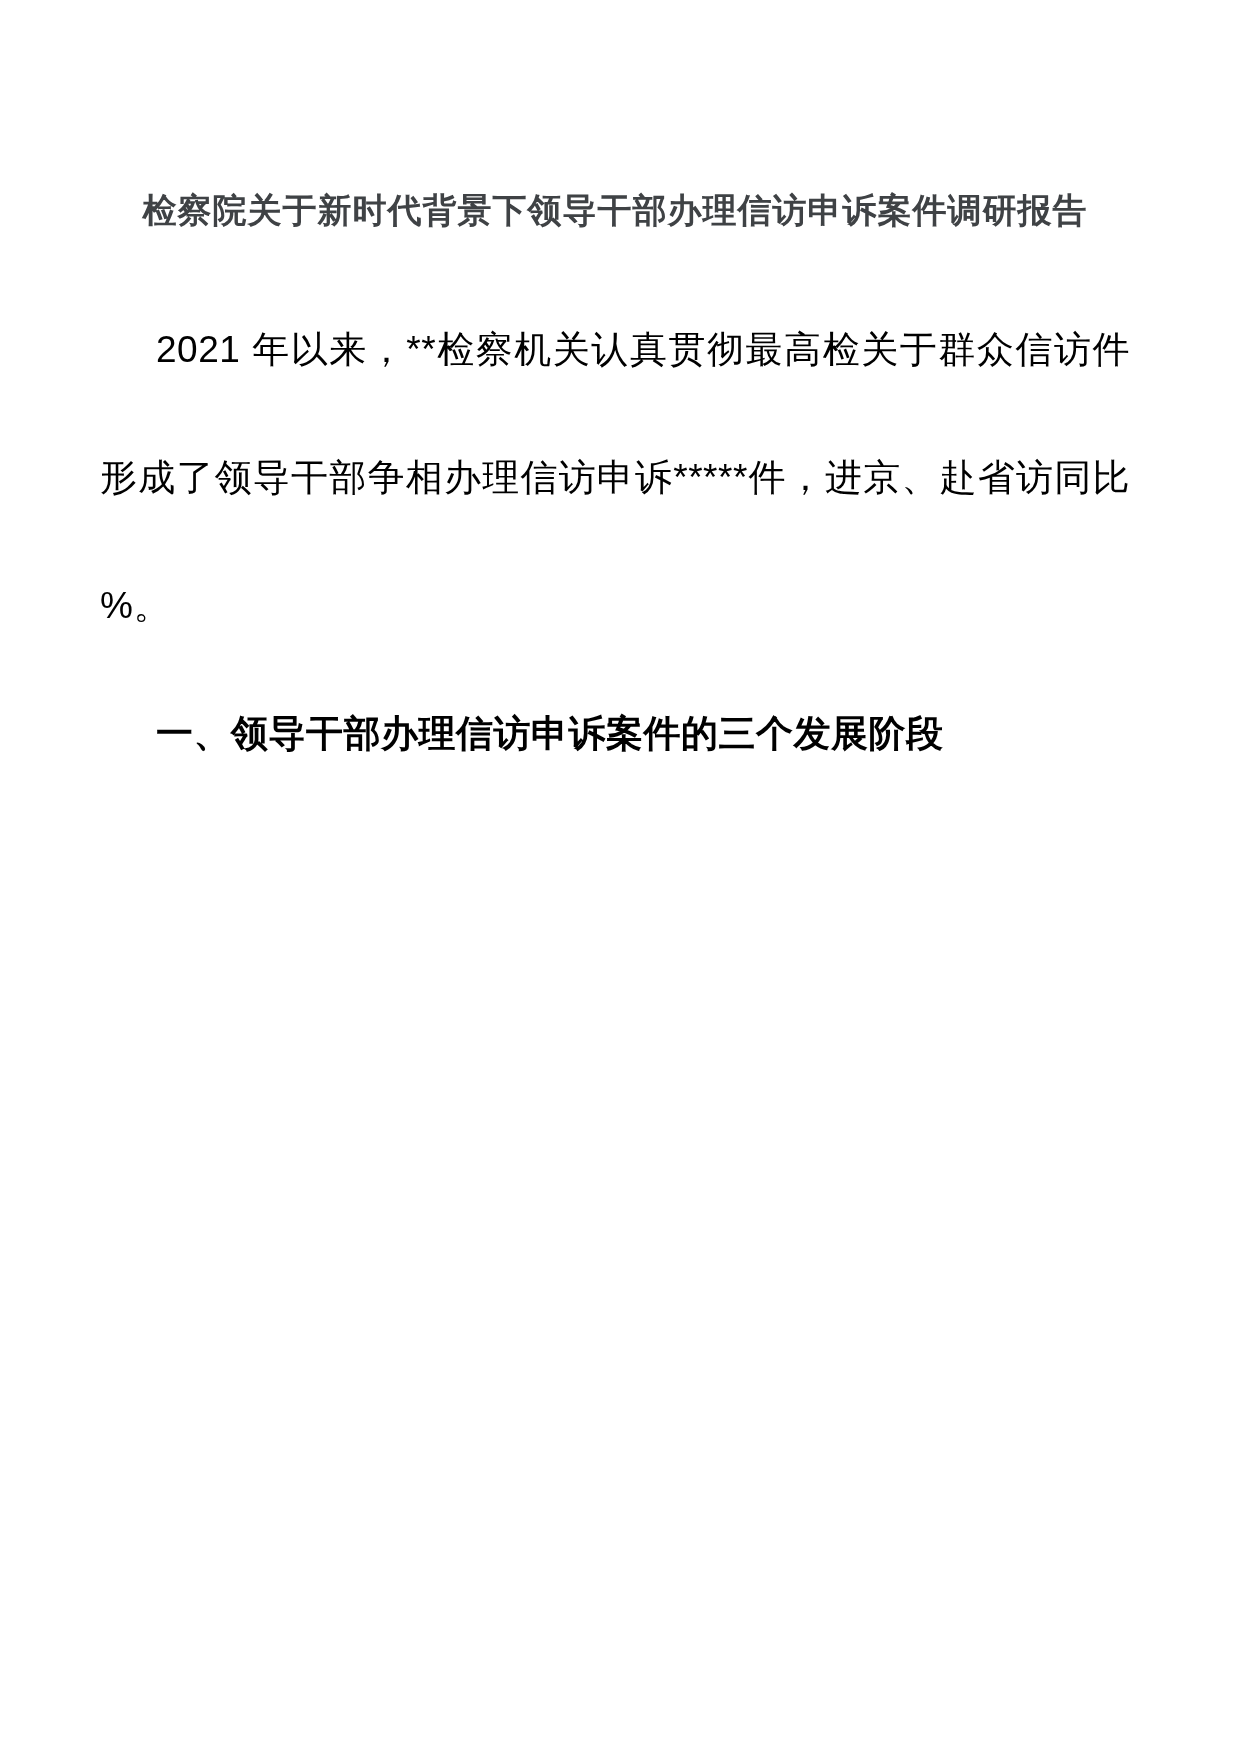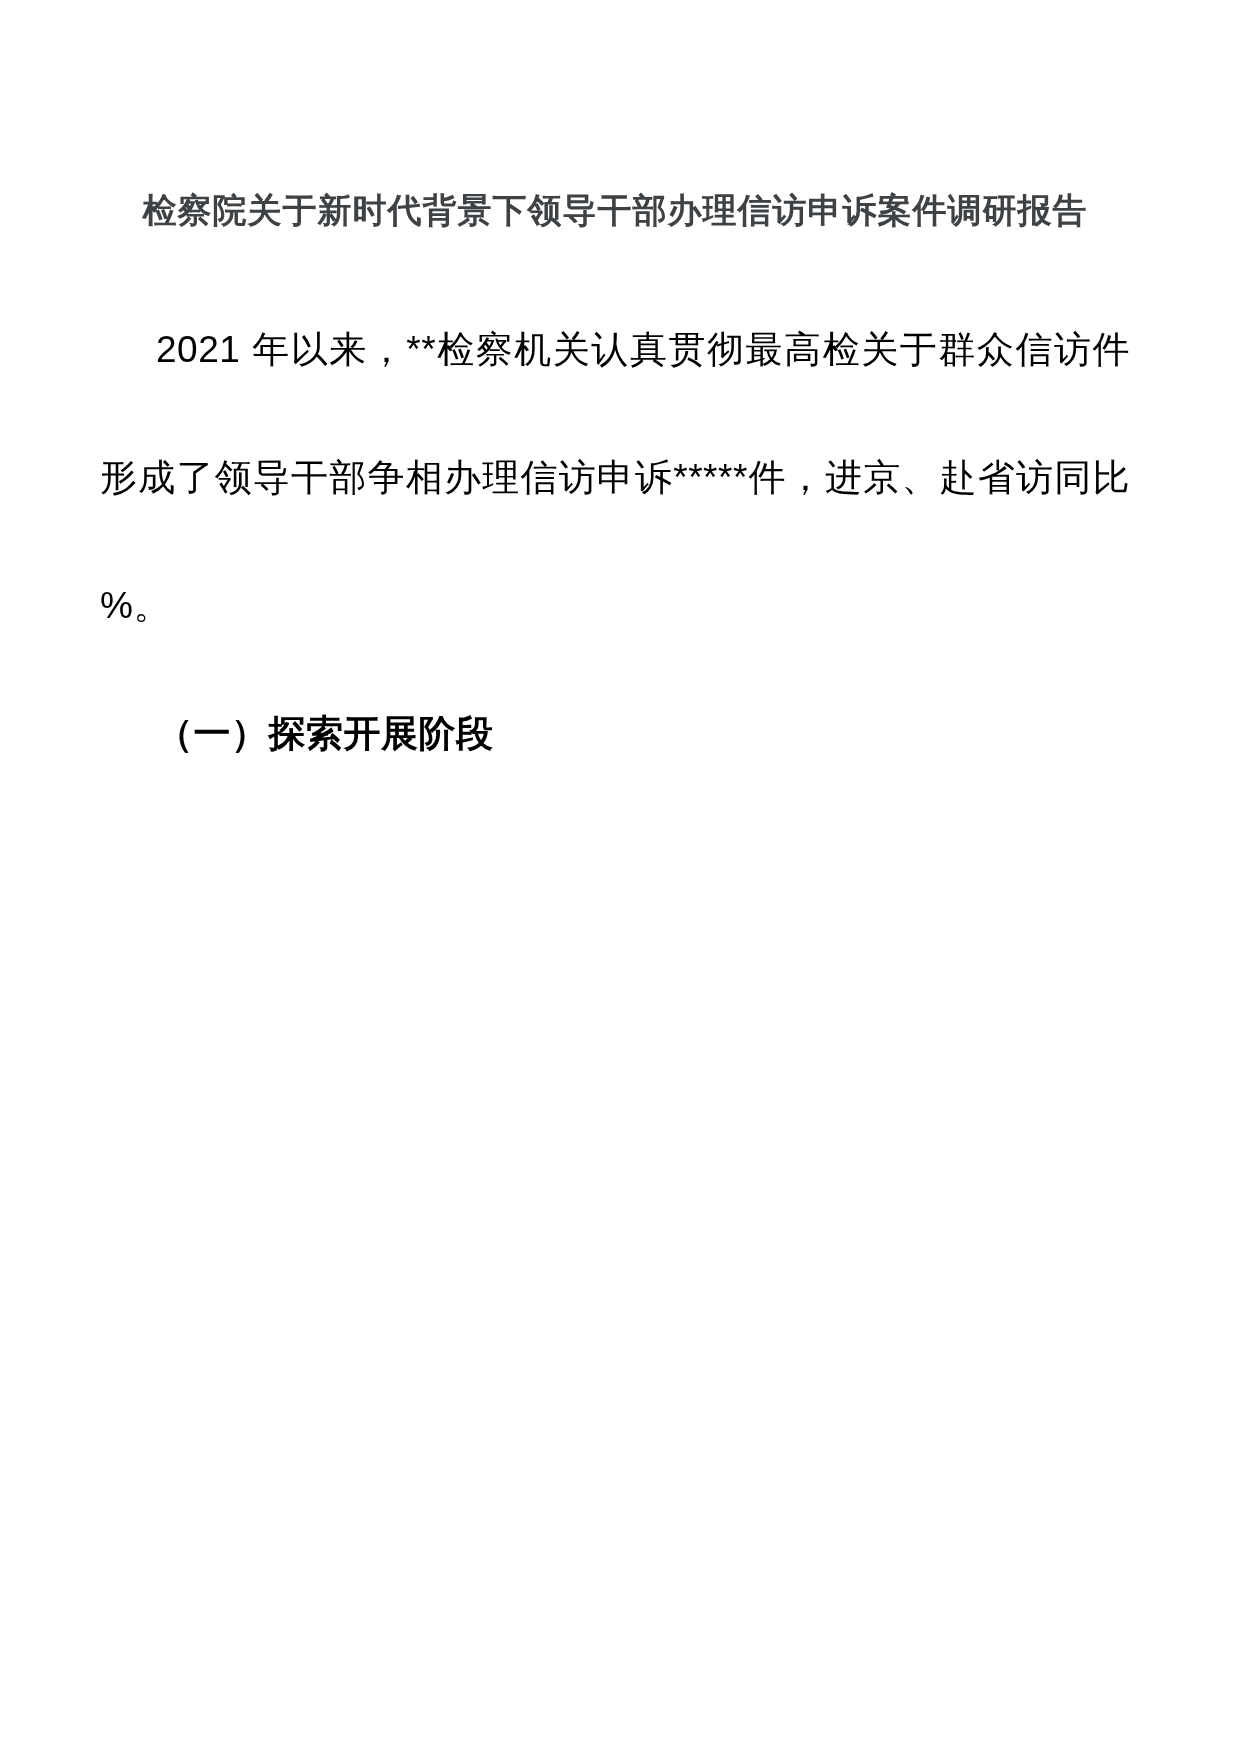--- a/index.html
+++ b/index.html
@@ -63,19 +63,19 @@
 <div class="page">
 
   <h1 class="doc-title">检察院关于新时代背景下领导干部办理信访申诉案件调研报告</h1>
 
   <div class="para first">
     <div class="line indent">2021 年以来，**检察机关认真贯彻最高检关于群众信访件件有回复工作</div>
     <div class="line">形成了领导干部争相办理信访申诉*****件，进京、赴省访同比分别下降*%和*</div>
     <div class="line last">%。</div>
   </div>
 
+  <div class="para">
+    <div class="line indent bold">一、领导干部办理信访申诉案件的三个发展阶段</div>
+  </div>
 
 
-  <div class="para">
-    <div class="line indent bold">（一）探索开展阶段</div>
-  </div>
 
 </div>
 
 </body></html>

